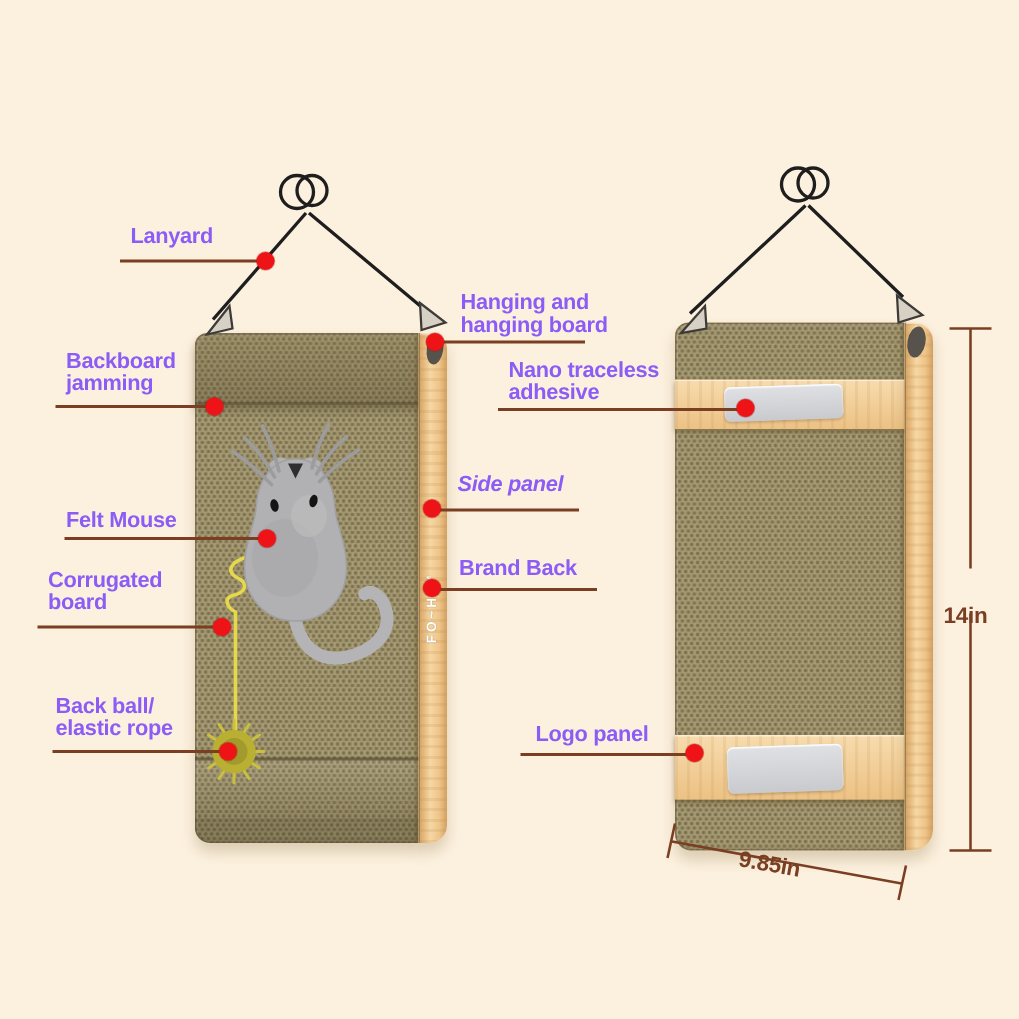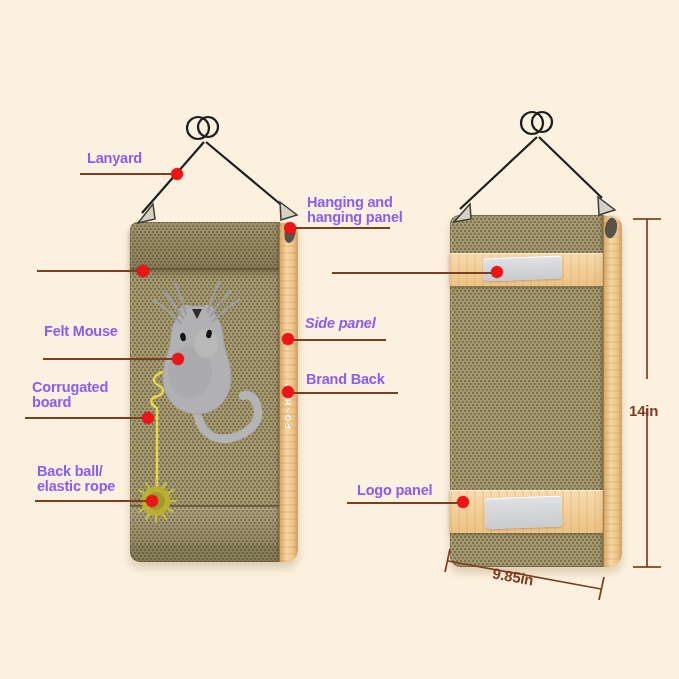--- a/index.html
+++ b/index.html
@@ -195,27 +195,31 @@
       <path d="M633,567 H661"></path>
     </g>
     <g stroke="#7a3e22" stroke-width="1.7" fill="none">
       <path d="M450,549 L445,572"></path>
       <path d="M448,561 L601,589"></path>
       <path d="M604,577 L599,600"></path>
     </g>
   </svg>
 
   <div class="lbl" style="left:87px; top:151px;">Lanyard</div>
-  <div class="lbl" style="left:44px; top:324px;text-align:center;">Felt Mouse</div>
+  <div class="lbl" style="left:44px; top:234px;">Backboard
+jamming</div>
+  <div class="lbl" style="left:44px; top:340px;text-align:center;">Felt Mouse</div>
   <div class="lbl" style="left:32px; top:380px;">Corrugated
 board</div>
   <div class="lbl" style="left:37px; top:464px;">Back ball/
 elastic rope</div>
   <div class="lbl" style="left:307px; top:195px;">Hanging and
-hanging panel</div>
+hanging board</div>
+  <div class="lbl" style="left:339px; top:240px;">Nano traceless
+adhesive</div>
   <div class="lbl" style="left:305px; top:316px;font-style:italic;">Side panel</div>
   <div class="lbl" style="left:306px; top:372px;">Brand Back</div>
   <div class="lbl" style="left:357px; top:483px;">Logo panel</div>
 
   <div class="lead" style="left:80px;  top:173px; width:97px;"></div>
   <div class="lead" style="left:37px;  top:270px; width:107px;"></div>
   <div class="lead" style="left:43px;  top:358px; width:136px;"></div>
   <div class="lead" style="left:25px;  top:417px; width:124px;"></div>
   <div class="lead" style="left:35px;  top:500px; width:118px;"></div>
   <div class="lead" style="left:289px; top:227px; width:101px;"></div>

